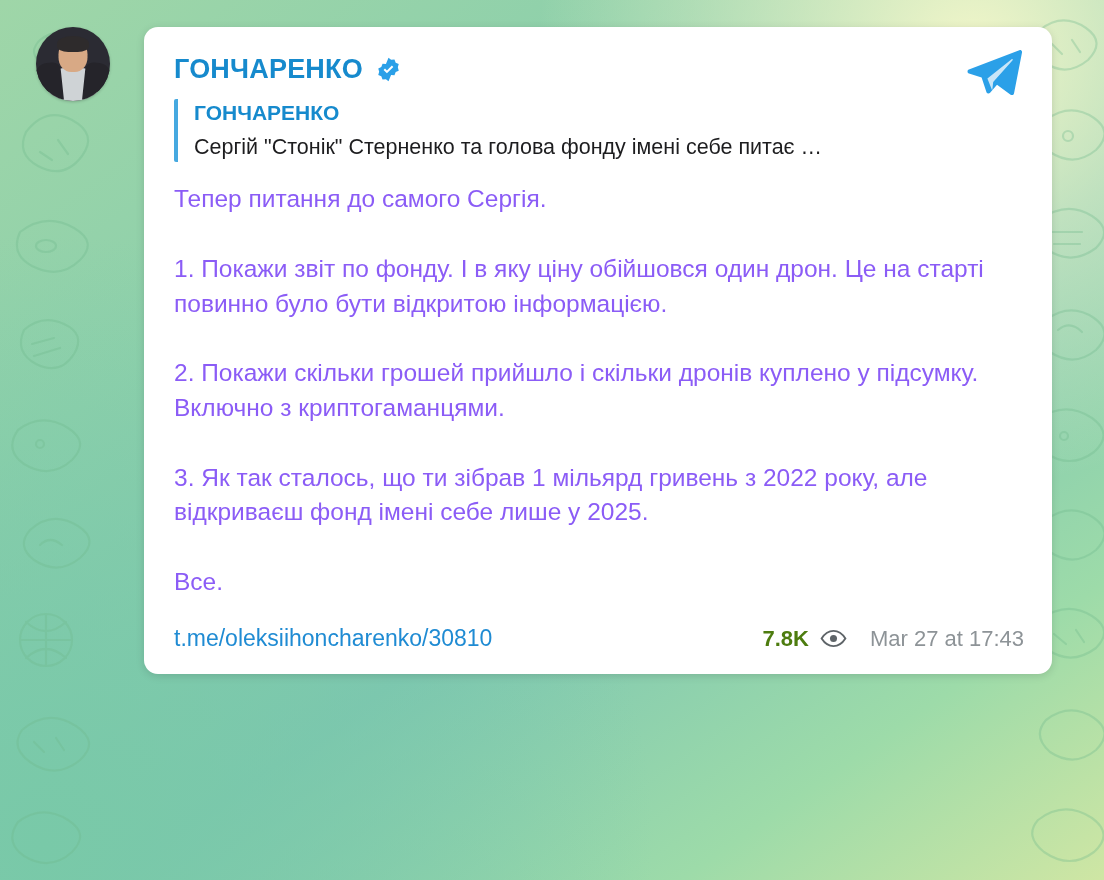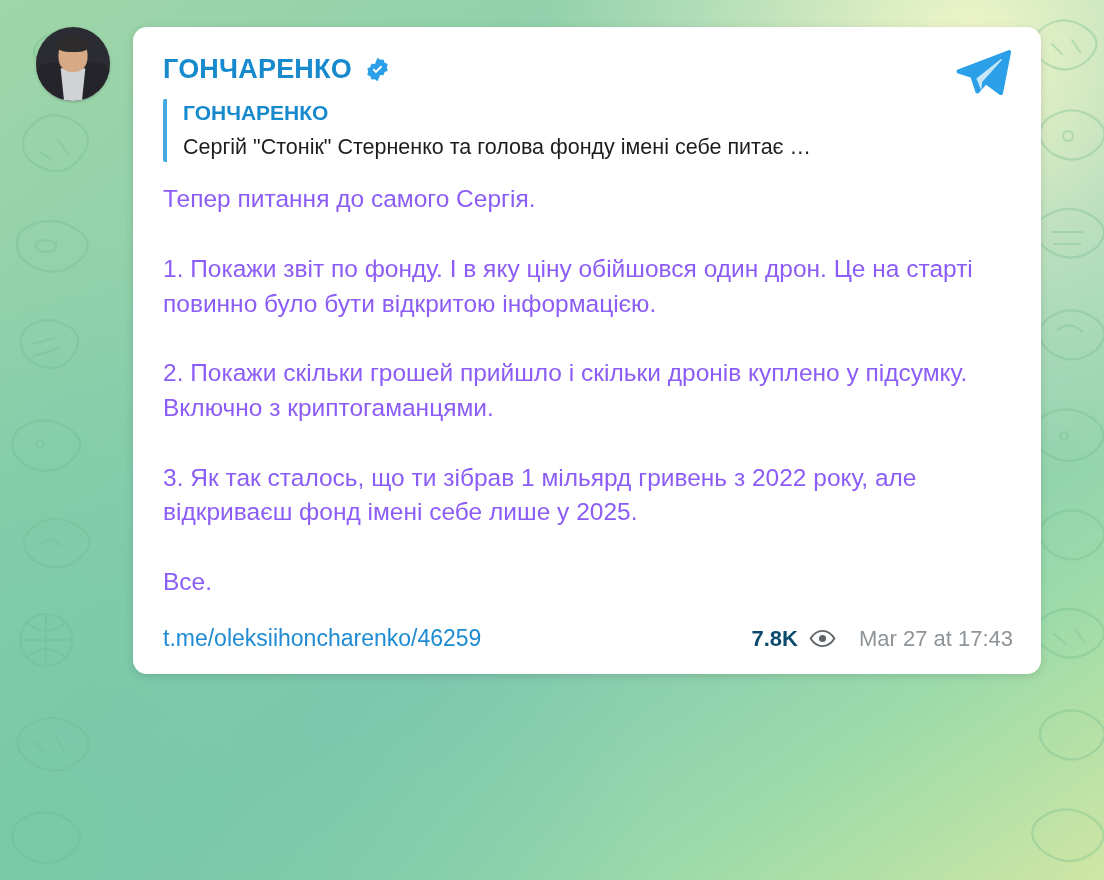--- a/index.html
+++ b/index.html
@@ -79,21 +79,21 @@
     width: 27px;
     height: 38px;
     background: #25242a;
   }
   .avatar .jacket-l { left: -1px; border-radius: 14px 8px 0 0; transform: rotate(-6deg); }
   .avatar .jacket-r { right: -1px; border-radius: 8px 14px 0 0; transform: rotate(6deg); }
 
   
   .card {
     position: absolute;
-    left: 133px;
+    left: 144px;
     top: 27px;
     width: 908px;
     box-sizing: border-box;
     background: #ffffff;
     border-radius: 14px;
     padding: 22px 28px 18px 30px;
     box-shadow: 0 2px 8px rgba(0,0,0,0.13);
   }
 
   .card-header {
@@ -168,21 +168,21 @@
     cursor: pointer;
   }
   .footer-right {
     margin-left: auto;
     display: flex;
     align-items: center;
     gap: 11px;
   }
   .views-count {
     font-size: 22px;
-    color: #0c4a6e;
+    color: #4d7c0f;
     font-weight: bold;
   }
   .eye-icon { width: 27px; height: 19px; display: block; }
   .timestamp {
     font-size: 22px;
     color: #8d9397;
     margin-left: 12px;
     text-align: center;
   }
 </style>
@@ -263,21 +263,21 @@
 
 1. Покажи звіт по фонду. І в яку ціну обійшовся один дрон. Це на старті повинно було бути відкритою інформацією.
 
 2. Покажи скільки грошей прийшло і скільки дронів куплено у підсумку. Включно з криптогаманцями.
 
 3. Як так сталось, що ти зібрав 1 мільярд гривень з 2022 року, але відкриваєш фонд імені себе лише у 2025.
 
 Все.</div>
 
   <div class="card-footer">
-    <a class="post-link" href="#">t.me/oleksiihoncharenko/46259</a>
+    <a class="post-link" href="#">t.me/oleksiihoncharenko/30810</a>
     <div class="footer-right">
       <span class="views-count">7.8K</span>
       <svg class="eye-icon" viewBox="0 0 28 20">
         <path fill="none" stroke="#5e6468" stroke-width="2" d="M1.5 10C5 4.5 9.3 2 14 2s9 2.5 12.5 8c-3.5 5.5-7.8 8-12.5 8S5 15.5 1.5 10z"></path>
         <circle cx="14" cy="10" r="3.7" fill="#5e6468"></circle>
       </svg>
       <span class="timestamp">Mar 27 at 17:43</span>
     </div>
   </div>
 

